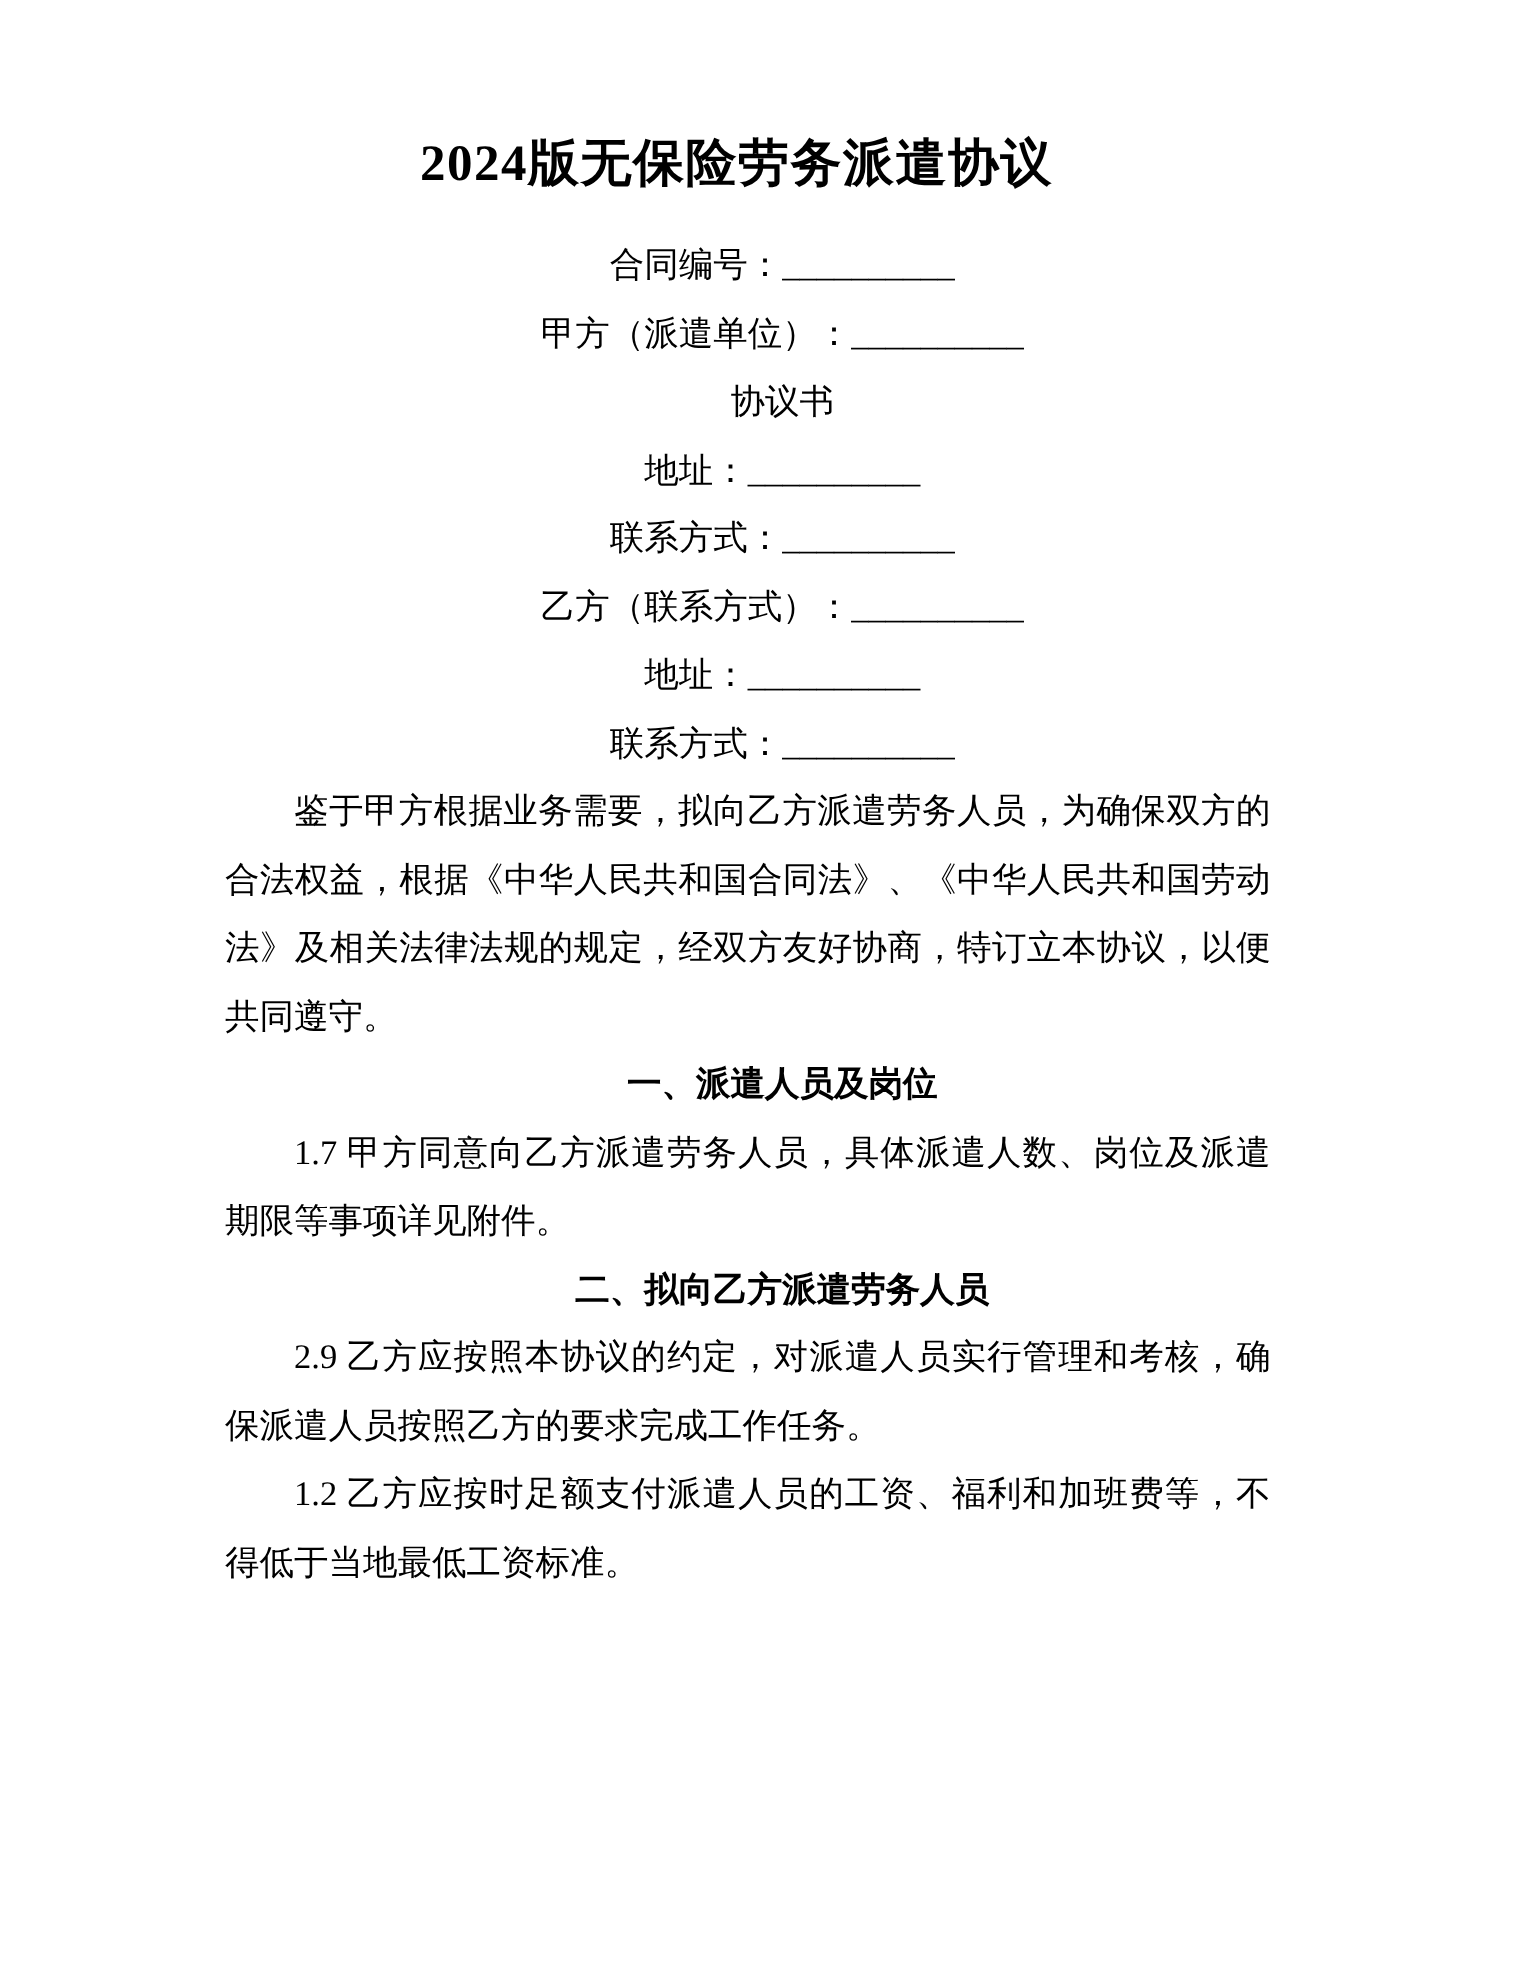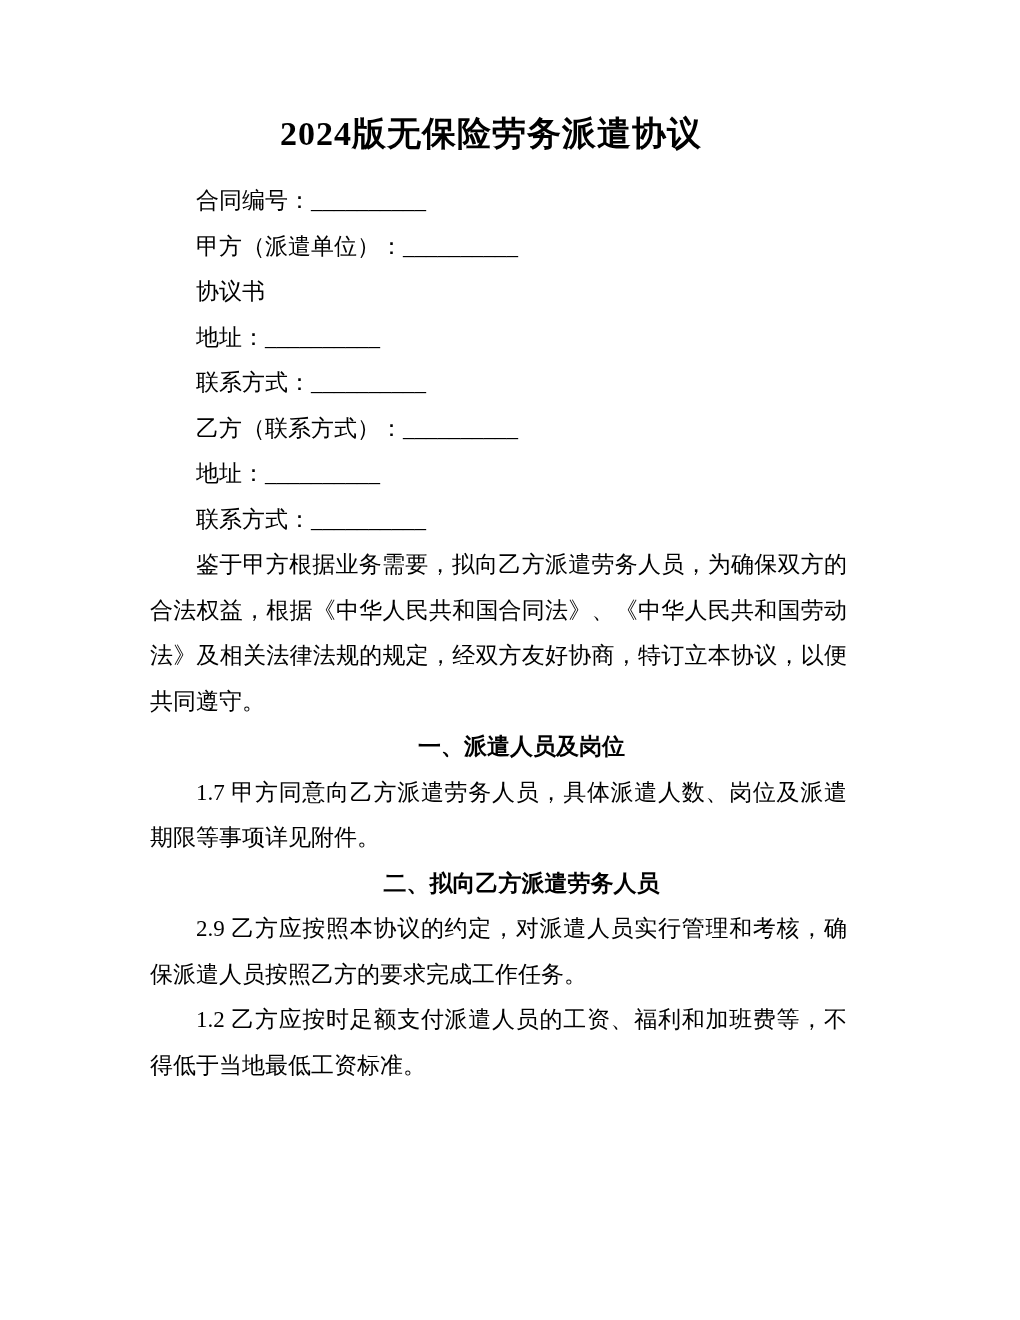--- a/index.html
+++ b/index.html
@@ -17,21 +17,21 @@
   }
   .page {
     position: absolute;
     top: 0; left: 0;
     width: 1020px;
     height: 1320px;
     background: #ffffff;
   }
   .doc-title {
     margin: 0;
-    padding-top: 112px;
+    padding-top: 88px;
     width: 982px;
     text-align: center;
     font-size: 34px;
     line-height: 44px;
     font-weight: bold;
     letter-spacing: 1px;
   }
   .content {
     margin: 22px 0 0 150px;
     width: 697px;
@@ -45,21 +45,21 @@
   }
   .content p.body-para {
     text-align: justify;
     text-justify: inter-character;
   }
   .content p.heading-para {
     font-weight: bold;
     text-align: center;
   }
   .content p.field-para {
-    text-align: left;
+    text-align: center;
   }
 </style>
 </head>
 <body>
 
 <div class="page">
   <h1 class="doc-title">2024版无保险劳务派遣协议</h1>
   <div class="content">
 
   <p class="field-para">合同编号：__________</p>

